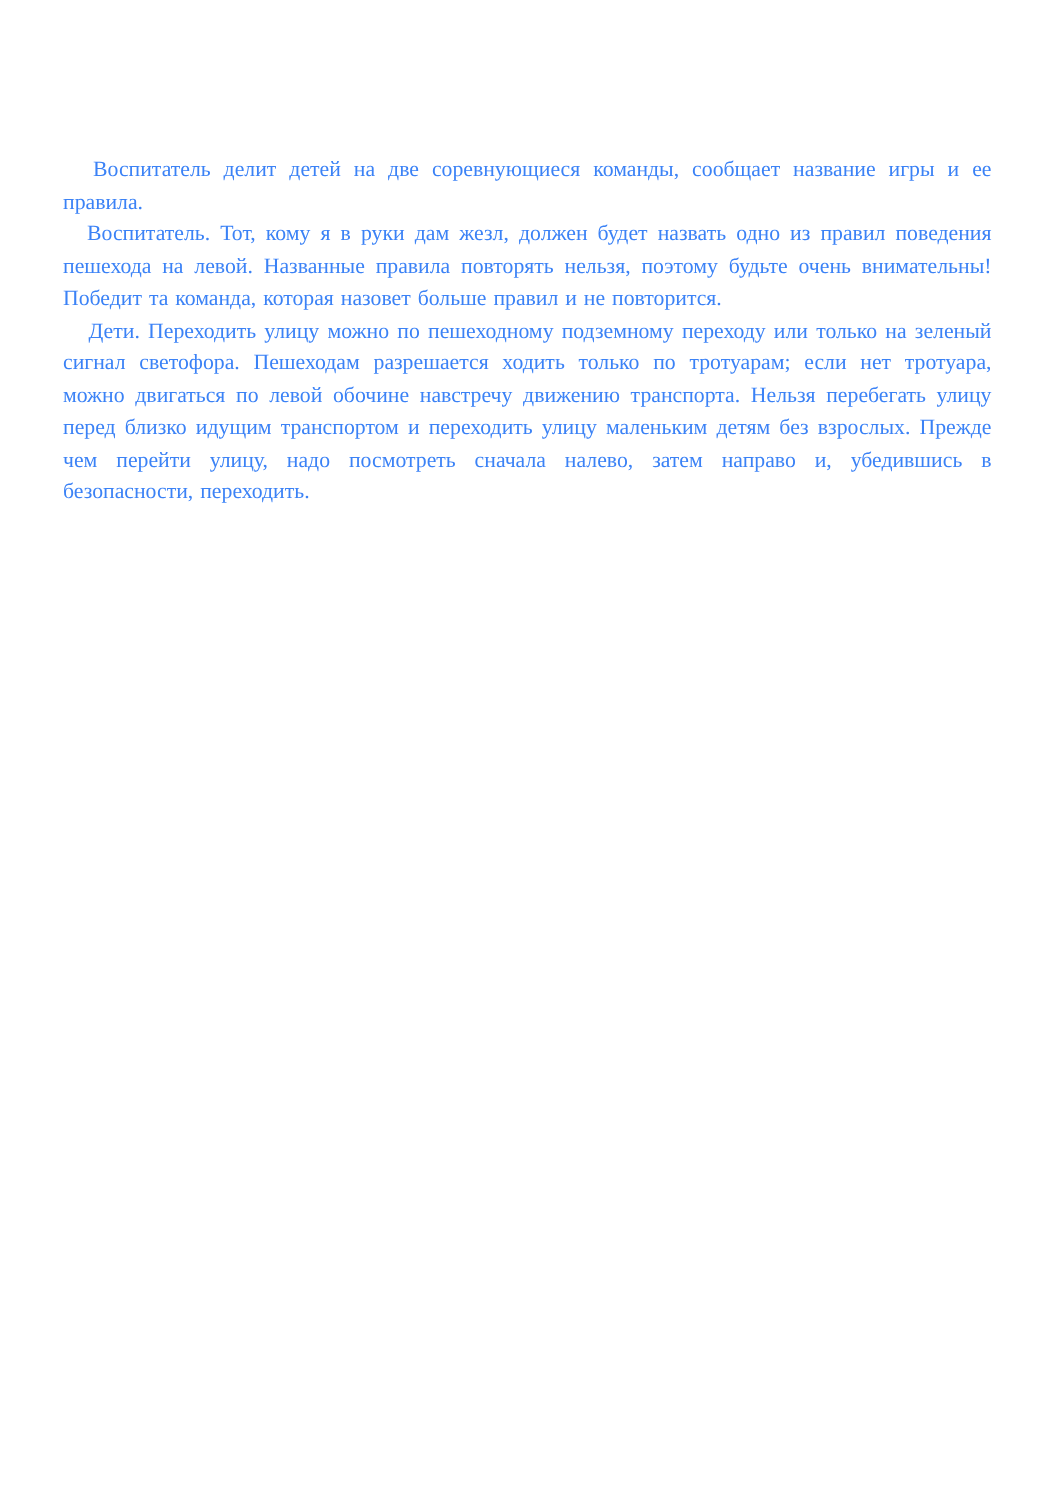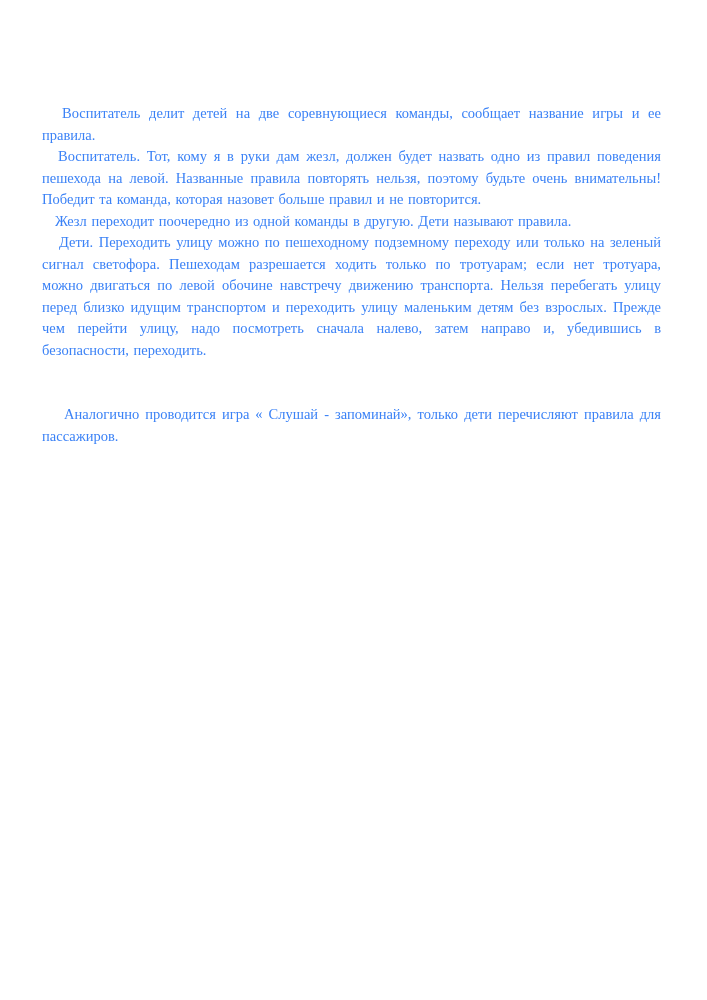--- a/index.html
+++ b/index.html
@@ -33,16 +33,14 @@
   .para-3 { text-indent: 13px; }
   .para-4 { text-indent: 17px; }
   .para-5 { text-indent: 22px; margin-top: 43px !important; }
 </style>
 </head>
 <body>
 
 <div class="page">
   <p class="para-1">Воспитатель делит детей на две соревнующиеся команды, сообщает название игры и ее правила.</p>
   <p class="para-2">Воспитатель. Тот, кому я в руки дам жезл, должен будет назвать одно из правил поведения пешехода на левой. Названные правила повторять нельзя, поэтому будьте очень внимательны! Победит та команда, которая назовет больше правил и не повторится.</p>
-  <p class="para-3">Жезл переходит поочередно из одной команды в другую. Дети называют правила.</p>
   <p class="para-4">Дети. Переходить улицу можно по пешеходному подземному переходу или только на зеленый сигнал светофора. Пешеходам разрешается ходить только по тротуарам; если нет тротуара, можно двигаться по левой обочине навстречу движению транспорта. Нельзя перебегать улицу перед близко идущим транспортом и переходить улицу маленьким детям без взрослых. Прежде чем перейти улицу, надо посмотреть сначала налево, затем направо и, убедившись в безопасности, переходить.</p>
-  <p class="para-5">Аналогично проводится игра « Слушай - запоминай», только дети перечисляют правила для пассажиров.</p>
 </div>
 
 </body></html>

